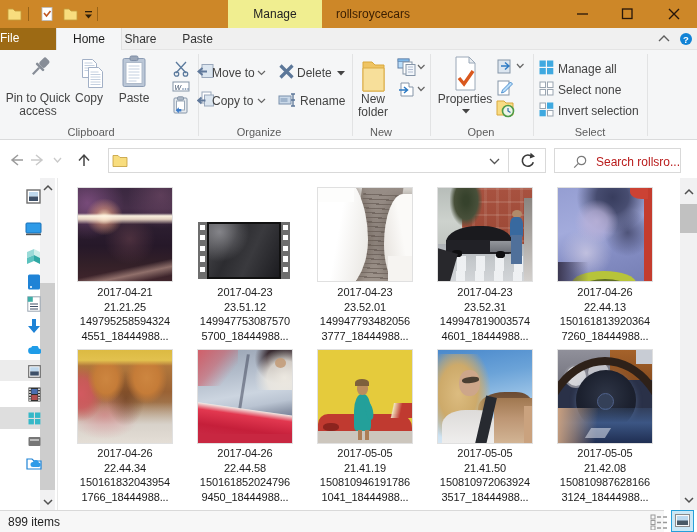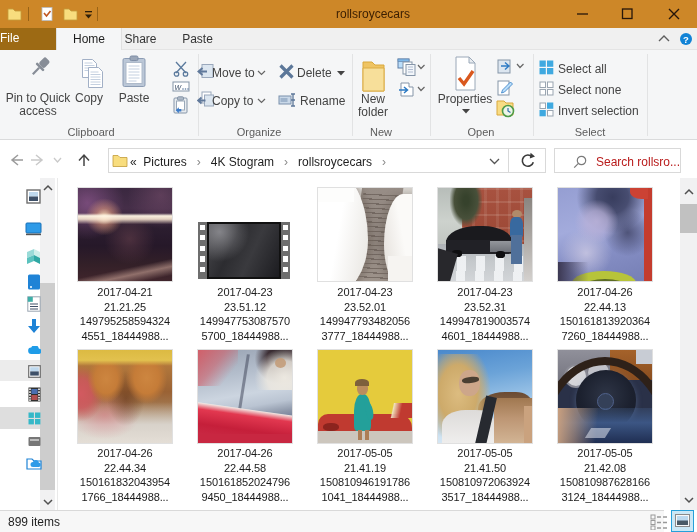--- a/index.html
+++ b/index.html
@@ -50,20 +50,21 @@
   <svg class="abs" style="left:7px;top:6px" width="90" height="17" viewBox="0 0 90 17">
     <path d="M1 3 h5 l2 2 h6 v9 h-13 z" fill="#F8DD7E" stroke="#C39C3A" stroke-width="0.8"></path>
     <rect x="35" y="1.5" width="10" height="13" fill="#fff" stroke="#B9BCC2" stroke-width="0.8"></rect>
     <path d="M37 7 l2.5 3 l4 -5" stroke="#C05621" stroke-width="1.6" fill="none"></path>
     <path d="M57 3 h5 l2 2 h6 v9 h-13 z" fill="#F8DD7E" stroke="#C39C3A" stroke-width="0.8"></path>
     <rect x="78" y="5" width="7" height="1.3" fill="#30200A"></rect>
     <path d="M78 8.5 h7 l-3.5 4 z" fill="#30200A"></path>
   </svg>
   <div class="qsep" style="left:28px"></div>
   <div class="qsep" style="left:97px"></div>
+  <div id="manage">Manage</div>
   <div id="wtitle">rollsroycecars</div>
   <svg class="abs" style="left:570px;top:0" width="120" height="28" viewBox="0 0 120 28">
     <line x1="7" y1="14" x2="18" y2="14" stroke="#26160a" stroke-width="1.3"></line>
     <rect x="52.5" y="9" width="9.5" height="9.5" fill="none" stroke="#26160a" stroke-width="1.3"></rect>
     <path d="M99 9 l10 10 M109 9 l-10 10" stroke="#26160a" stroke-width="1.4"></path>
   </svg>
 </div>
 
 <div id="tabrow">
   <div id="filebtn">File</div>
@@ -214,21 +215,21 @@
     <circle cx="13" cy="13" r="5.5" fill="#EDF5E8" stroke="#4E9B47" stroke-width="1.6"></circle>
     <path d="M13 10 v3 l2.5 1.5" stroke="#2E6DA8" stroke-width="1.2" fill="none"></path>
   </svg>
 
   <svg class="abs" style="left:539px;top:10px" width="15" height="15" viewBox="0 0 15 15">
     <rect x="0.5" y="0.5" width="6.3" height="6.3" fill="#3FA9E0"></rect>
       <rect x="8" y="0.5" width="6.3" height="6.3" fill="#3FA9E0"></rect>
     <rect x="0.5" y="8" width="6.3" height="6.3" fill="#3FA9E0"></rect>
       <rect x="8" y="8" width="6.3" height="6.3" fill="#3FA9E0"></rect>
   </svg>
-  <div class="rtext" style="left:558px;top:12px">Select all</div>
+  <div class="rtext" style="left:558px;top:12px">Manage all</div>
   <svg class="abs" style="left:539px;top:31px" width="15" height="15" viewBox="0 0 15 15">
     <rect x="1" y="1" width="5.5" height="5.5" fill="#fff" stroke="#9AA5B1"></rect>
       <rect x="8.5" y="1" width="5.5" height="5.5" fill="#fff" stroke="#9AA5B1"></rect>
     <rect x="1" y="8.5" width="5.5" height="5.5" fill="#fff" stroke="#9AA5B1"></rect>
       <rect x="8.5" y="8.5" width="5.5" height="5.5" fill="#fff" stroke="#9AA5B1"></rect>
   </svg>
   <div class="rtext" style="left:558px;top:33px">Select none</div>
   <svg class="abs" style="left:539px;top:52px" width="15" height="15" viewBox="0 0 15 15">
     <rect x="1" y="1" width="5.5" height="5.5" fill="#fff" stroke="#9AA5B1"></rect>
       <rect x="8" y="0.5" width="6.3" height="6.3" fill="#3FA9E0"></rect>
@@ -244,21 +245,20 @@
     <path d="M28 4 l6 5 l-6 5 M23 9 h11" stroke="#C9C9C9" stroke-width="1.5" fill="none"></path>
     <path d="M46 7 l3.5 4 l3.5 -4" stroke="#C9C9C9" stroke-width="1.3" fill="none"></path>
     <path d="M76 15 v-10 M71 9.5 l5 -5.5 l5 5.5" stroke="#454545" stroke-width="1.5" fill="none"></path>
   </svg>
   <div class="abox" style="left:108px;width:401px"></div>
   <div class="abox" style="left:508px;width:38px"></div>
   <div class="abox" style="left:554px;width:127px"></div>
   <svg class="abs" style="left:112px;top:12px" width="16" height="15" viewBox="0 0 16 15">
     <path d="M1 2.5 h5 l2 2 h7 v9 h-14 z" fill="#F8DD7E" stroke="#C39C3A" stroke-width="0.8"></path>
   </svg>
-  <div class="abs" style="left:130px;top:14px;font-size:12px;color:#1E1E1E">«&nbsp; Pictures&nbsp; &nbsp;<span style="color:#8a8a8a">›</span>&nbsp; &nbsp;4K Stogram&nbsp; &nbsp;<span style="color:#8a8a8a">›</span>&nbsp; &nbsp;rollsroycecars&nbsp; &nbsp;<span style="color:#8a8a8a">›</span></div>
   <svg class="abs" style="left:489px;top:17px" width="12" height="8">
       <path d="M1 1 l4.5 4.5 L10 1" stroke="#555" stroke-width="1.3" fill="none"></path>
     </svg>
   <svg class="abs" style="left:519px;top:11px" width="18" height="16" viewBox="0 0 18 16">
     <path d="M13.1 4.9 A 5.6 5.6 0 1 0 14.3 10.2" stroke="#3B3B3B" stroke-width="1.6" fill="none"></path>
     <path d="M11.6 0.8 l4.4 3.6 l-5.2 2.2 z" fill="#3B3B3B"></path>
   </svg>
   <svg class="abs" style="left:572px;top:12px" width="16" height="16" viewBox="0 0 16 16">
     <circle cx="9.5" cy="7.5" r="4.2" fill="none" stroke="#7A7A7A" stroke-width="1.2"></circle>
     <line x1="6.4" y1="10.4" x2="2.2" y2="14.6" stroke="#7A7A7A" stroke-width="1.2"></line>

